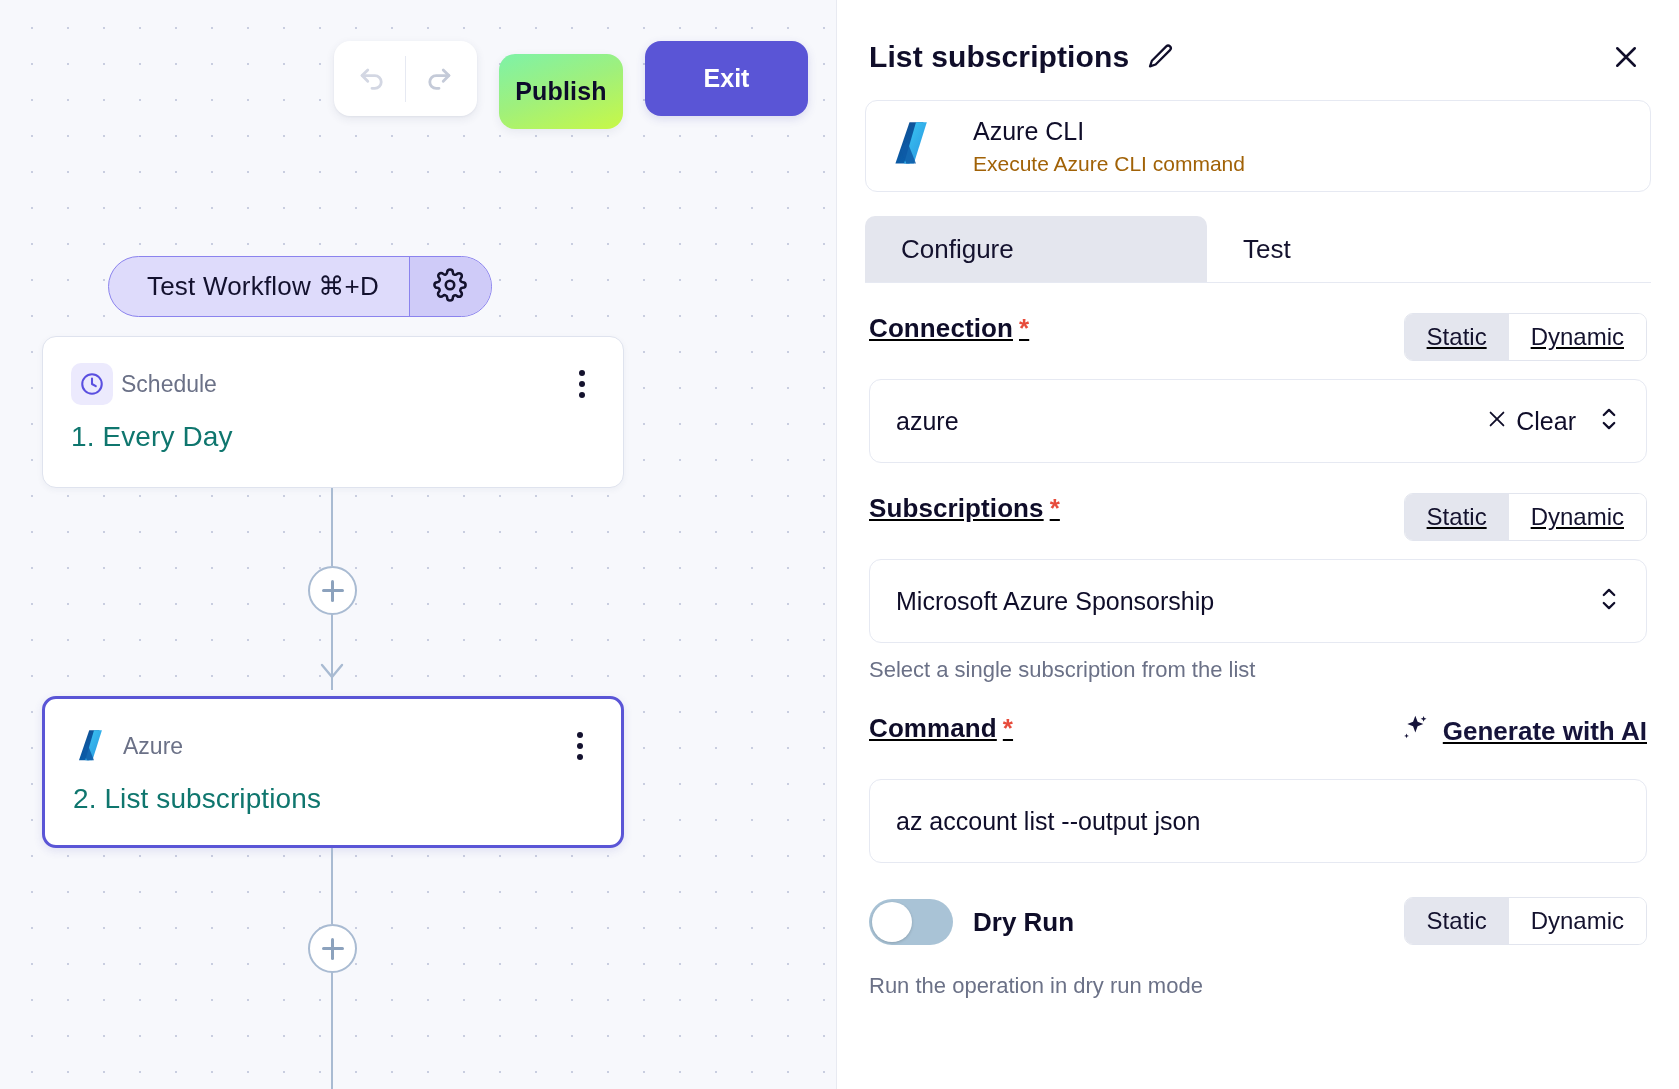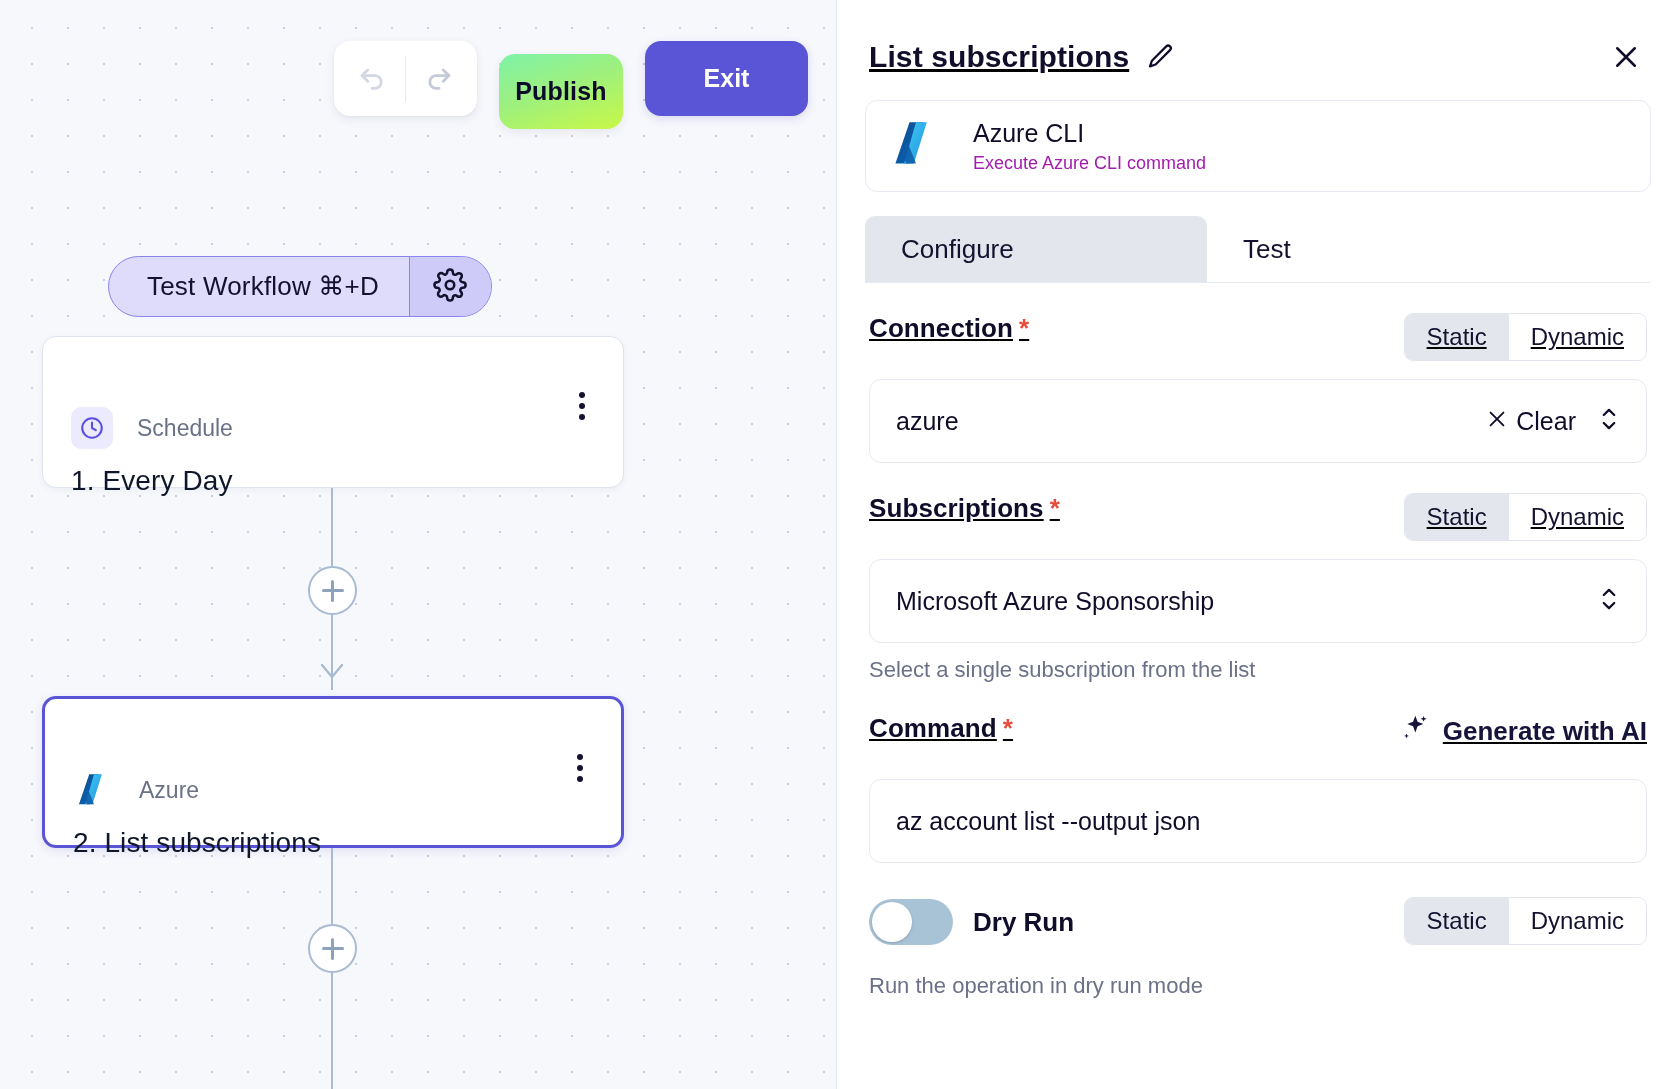--- a/index.html
+++ b/index.html
@@ -67,30 +67,30 @@
 
   
   .node {
     position: absolute; left: 42px; width: 582px;
     background: #ffffff; border-radius: 14px; padding: 26px 28px 22px 28px;
   }
   .node-schedule { top: 336px; height: 152px; border: 1.4px solid #dfe3ee; box-shadow: 0 2px 6px rgba(40,50,90,.05); }
   .node-azure   { top: 696px; height: 152px; border: 3px solid #5a55d6; box-shadow: 0 3px 10px rgba(60,60,170,.12); }
 
   .node-head { display: flex; align-items: center; justify-content: space-between; }
-  .node-head-left { display: flex; align-items: center; gap: 24px; margin-top: 44px; }
+  .node-head-left { display: flex; align-items: center; gap: 8px; }
   .node-icon-box {
     width: 42px; height: 42px; border-radius: 10px; background: #eceafd;
     display: flex; align-items: center; justify-content: center;
   }
   .node-icon-plain { width: 42px; height: 42px; display: flex; align-items: center; justify-content: center; }
   .node-kind { font-size: 23px; color: #6b7187; }
   .kebab { display: flex; flex-direction: column; gap: 5px; padding: 6px 10px; cursor: pointer; }
   .kebab i { width: 6px; height: 6px; border-radius: 50%; background: #14122e; display: block; }
-  .node-title { margin-top: 16px; font-size: 28px; color: #0f172a; font-weight: 400; letter-spacing: .1px; }
+  .node-title { margin-top: 16px; font-size: 28px; color: #0f766e; font-weight: 400; letter-spacing: .1px; }
 
   
   .conn-line { position: absolute; left: 331px; width: 2.4px; background: #a9bbd2; }
   .conn-1 { top: 488px; height: 78px; }
   .conn-2 { top: 614px; height: 76px; }
   .conn-3 { top: 848px; height: 76px; }
   .conn-4 { top: 972px; height: 117px; }
   .arrowhead { position: absolute; left: 314px; width: 36px; height: 20px; }
   .plus-node {
     position: absolute; left: 308px; width: 49px; height: 49px; border-radius: 50%;
@@ -105,31 +105,31 @@
   .plus-node::before { width: 22px; height: 3px; }
   .plus-node::after  { width: 3px; height: 22px; }
 
   
   .panel {
     width: 843px; height: 1089px; background: #ffffff;
     border-left: 1px solid #e8eaf1; position: relative;
     padding: 0 28px; overflow: hidden;
   }
   .panel-header { display: flex; align-items: center; justify-content: space-between; padding: 36px 4px 0 4px; }
-  .panel-title-wrap { display: flex; align-items: center; gap: 16px; text-decoration: underline; }
+  .panel-title-wrap { display: flex; align-items: center; gap: 16px; }
   .panel-title { font-size: 30px; font-weight: 700; color: #100e2a; letter-spacing: .1px; }
   .edit-icon { cursor: pointer; display: flex; align-items: center; }
   .close-icon { cursor: pointer; display: flex; align-items: center; padding: 6px; }
 
   .integration-card {
     margin-top: 22px; border: 1.4px solid #e6e9f2; border-radius: 12px;
     padding: 20px 24px; display: flex; align-items: center; gap: 31px; height: 92px;
   }
   .integration-text .it-name { font-size: 25px; color: #0f0d29; line-height: 1.25; }
-  .integration-text .it-desc { font-size: 18px; color: #a21caf; margin-top: 4px; }
+  .integration-text .it-desc { font-size: 21px; color: #a16207; margin-top: 4px; }
 
   
   .tabs { margin-top: 24px; display: flex; border-bottom: 1.4px solid #e6e9f2; }
   .tab {
     width: 342px; height: 66px; display: flex; align-items: center;
     padding-left: 36px; font-size: 26px; color: #14122e; cursor: pointer;
     border-top-left-radius: 10px; border-top-right-radius: 10px;
   }
   .tab.active { background: #e4e6ee; font-weight: 400; }
 

